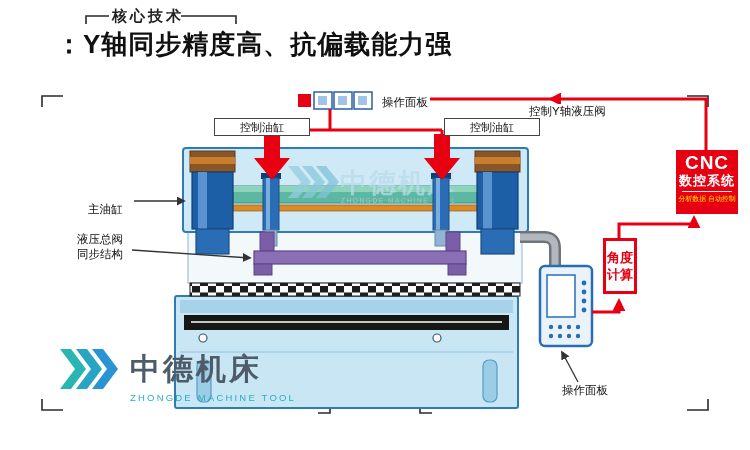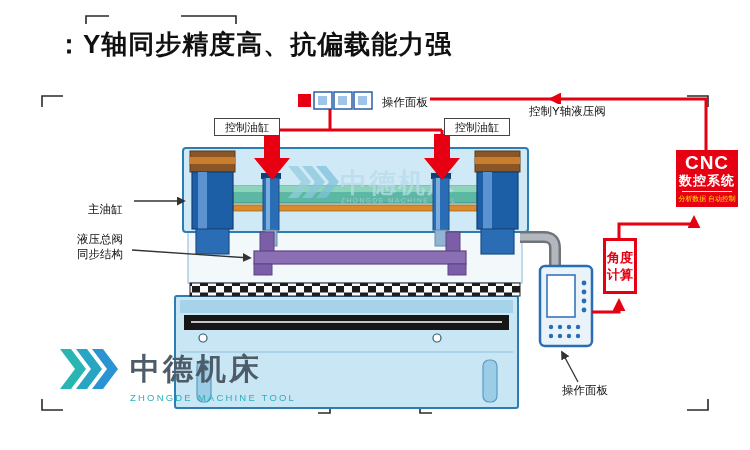--- a/index.html
+++ b/index.html
@@ -9,25 +9,25 @@
 
   .core-tag{position:absolute;left:112px;top:7px;font-size:15px;font-weight:bold;
     letter-spacing:3px;color:#222;white-space:nowrap;}
 
   .title-row{position:absolute;left:55px;top:29px;display:flex;align-items:center;white-space:nowrap;}
   .title-box{background:#101010;color:#fff;font-size:26px;font-weight:bold;letter-spacing:2px;
     padding:5px 10px;line-height:30px;}
   .title-rest{font-size:26px;font-weight:bold;color:#101010;letter-spacing:1px;margin-left:1px;line-height:30px;}
 
   .lbl{position:absolute;font-size:11.5px;color:#111;white-space:nowrap;line-height:14px;}
-  .lbl.boxed{border:1px solid #444;background:#fff;padding:1px 10px;font-size:11px;}
+  .lbl.boxed{border:1px solid #444;background:#fff;padding:1px 25px;font-size:11px;}
   .lbl.bg{background:#fff;padding:0 2px;}
   .lbl.stack{width:60px;text-align:center;line-height:15px;}
 
-  .cnc{position:absolute;left:676px;top:150px;width:62px;height:57px;background:#e60012;
+  .cnc{position:absolute;left:676px;top:150px;width:62px;height:64px;background:#e60012;
     color:#fff;text-align:center;padding-top:3px;box-sizing:border-box;}
   .cnc-title{font-size:19px;font-weight:bold;line-height:20px;letter-spacing:1px;}
   .cnc-sub{font-size:13px;font-weight:bold;line-height:15px;letter-spacing:1px;}
   .cnc-div{border-top:1px solid rgba(255,255,255,.9);margin:3px 6px 2px;}
   .cnc-desc{font-size:7.5px;color:#ffe600;white-space:nowrap;transform:scale(.92);transform-origin:center;}
 
   .angle{position:absolute;left:603px;top:238px;width:34px;height:56px;border:3px solid #e60012;
     background:#fff;color:#e60012;font-weight:bold;font-size:13px;text-align:center;
     display:flex;flex-direction:column;justify-content:center;gap:2px;line-height:15px;box-sizing:border-box;}
 
@@ -194,20 +194,21 @@
       <path d="M434,134 h16 v24 h10 l-18,22 -18,-22 h10 z"></path>
     </g>
 
     <g stroke="#333" stroke-width="1.3" fill="none">
       <path d="M134,201 H184" marker-end="url(#arrB)"></path>
       <path d="M132,250 L250,258" marker-end="url(#arrB)"></path>
       <path d="M578,382 L562,352" marker-end="url(#arrB)"></path>
     </g>
   </svg>
 
+  <div class="core-tag">核心技术</div>
   <div class="title-row">
     <span class="title-rest">：Y轴同步精度高、抗偏载能力强</span>
   </div>
 
   <div class="lbl boxed" style="left:214px;top:118px;">控制油缸</div>
   <div class="lbl boxed" style="left:444px;top:118px;">控制油缸</div>
   <div class="lbl bg" style="left:380px;top:95px;">操作面板</div>
   <div class="lbl bg" style="left:527px;top:104px;">控制Y轴液压阀</div>
   <div class="lbl" style="left:88px;top:202px;">主油缸</div>
   <div class="lbl stack" style="left:70px;top:232px;">

